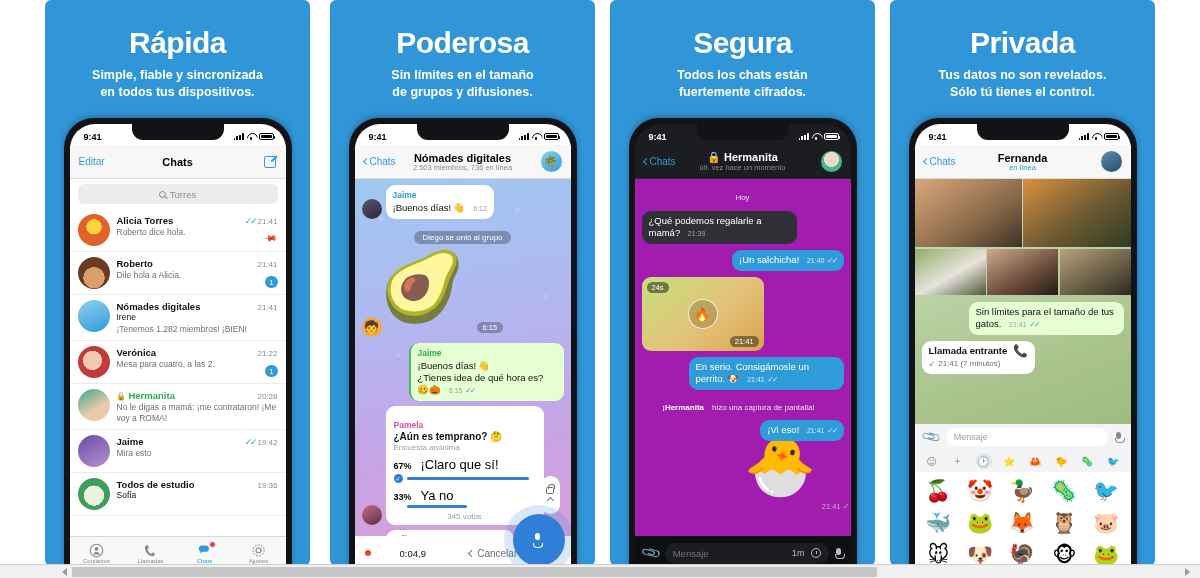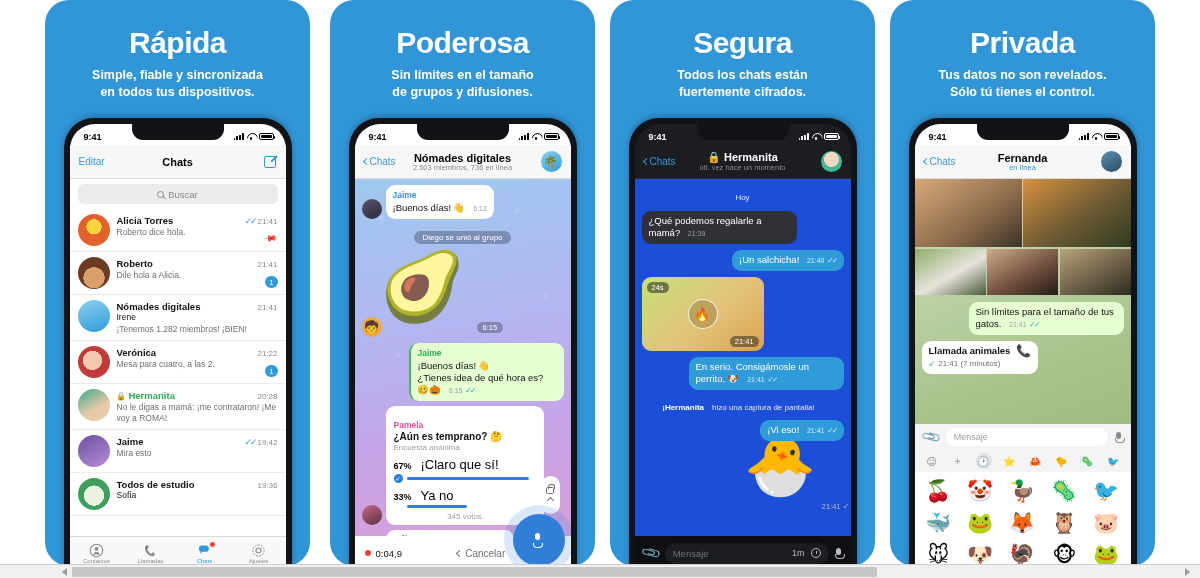--- a/index.html
+++ b/index.html
@@ -3,21 +3,21 @@
 <meta charset="utf-8">
 <style>
   * { box-sizing: border-box; margin:0; padding:0; }
   html,body { width:1200px; height:578px; overflow:hidden; background:#fff;
     font-family:"Liberation Sans", sans-serif; }
 
   .stage { position:relative; width:1200px; height:578px; background:#ffffff; }
 
   
   .panel { position:absolute; top:0; width:265px; height:566px;
-           background:#3196d8; border-radius:24px; overflow:hidden; }
+           background:#3196d8; border-radius:6px; overflow:hidden; }
   #panel1 { left:45px; }
   #panel2 { left:330px; }
   #panel3 { left:610px; }
   #panel4 { left:890px; }
 
   .headline { text-align:center; color:#fff; font-weight:bold;
               font-size:30px; letter-spacing:-0.5px; margin-top:26px;
               text-shadow:0 1px 0 rgba(0,0,0,.06); }
   .subline { text-align:center; color:#fff; font-weight:bold; font-size:12.5px;
              line-height:17px; margin-top:7px; padding:0 14px; }
@@ -171,41 +171,41 @@
   .play{ width:22px;height:22px;border-radius:50%;background:#2f7fd8;flex:0 0 auto;
     display:flex;align-items:center;justify-content:center;}
   .play::after{content:"";border-left:6px solid #fff;border-top:4px solid transparent;
     border-bottom:4px solid transparent;margin-left:2px;}
   .wave{ display:flex; align-items:center; gap:1px; height:12px;}
   .wave i{ width:1.3px; background:#2f7fd8; border-radius:1px; display:block;}
 
   .recbar{ position:absolute; bottom:0; left:0; right:0; height:34px; background:#fff;
     display:flex; align-items:center; padding:0 10px; z-index:10;}
   .recdot{ width:6px;height:6px;border-radius:50%;background:#e8453c;margin-right:5px;}
-  .rectime{ font-size:9.5px; color:#111; }
+  .rectime{ font-size:9.5px; color:#111;margin-left:24px; }
   .cancel{ margin:0 auto; font-size:10px; color:#6f6f73; display:flex;
     align-items:center; gap:3px;}
   .chev-g{width:5px;height:5px;border-left:1.4px solid #6f6f73;
     border-bottom:1.4px solid #6f6f73;transform:rotate(45deg);}
   .micbig{ position:absolute; right:6px; bottom:4px; width:52px; height:52px;
     border-radius:50%; background:#2f7fd8; display:flex; align-items:center;
     justify-content:center; z-index:12; box-shadow:0 0 0 9px rgba(47,127,216,.18);}
   .lockpill{ position:absolute; right:11px; bottom:56px; width:19px; height:38px;
     background:#fff; border-radius:10px; display:flex; flex-direction:column;
     align-items:center; justify-content:center; gap:4px; z-index:12;}
   .lockglyph{ width:8px;height:7px;border:1.3px solid #6f6f73;border-radius:1.5px;
     position:relative;}
   .lockglyph::before{content:"";position:absolute;left:1.4px;top:-4px;width:5px;height:4px;
     border:1.3px solid #6f6f73;border-bottom:none;border-radius:3px 3px 0 0;}
   .caret-up{width:5px;height:5px;border-left:1.3px solid #6f6f73;
     border-top:1.3px solid #6f6f73;transform:rotate(45deg);}
 
   
   .chatbg3{ position:absolute; top:55px; bottom:34px; left:0; right:0;
-            background:#1d4ed8; overflow:hidden;}
+            background:#a21caf; overflow:hidden;}
   .service.dk span{ background:none; color:#e6e6e8; font-size:8px;}
   .service.dk b{ color:#fff; }
   .ttlbadge{ position:absolute; left:5px; top:5px; background:rgba(0,0,0,.45);
     color:#fff; font-size:7.5px; padding:1px 5px; border-radius:7px;}
   .photomsg{ width:122px; height:74px; border-radius:9px; overflow:hidden;
     position:relative; background:linear-gradient(140deg,#c5e07a,#e3c27a 55%,#d9a44f);}
   .flamecirc{ position:absolute; left:50%; top:50%; transform:translate(-50%,-50%);
     width:30px;height:30px;border-radius:50%;border:1.5px solid rgba(255,255,255,.85);
     background:rgba(120,100,40,.35);display:flex;align-items:center;justify-content:center;
     font-size:13px;}
@@ -298,21 +298,21 @@
             <div class="nav-title">Chats</div>
           </div>
           <div class="nav-right">
             <span class="compose"></span>
           </div>
         </div>
 
         <div class="searchwrap">
           <div class="searchbox">
             <span class="mag"></span>
-            <span>Buscar</span>
+            <span>Torres</span>
           </div>
         </div>
 
         <div class="chatlist">
           <div class="chatrow">
             <div class="av" style="background:radial-gradient(circle at 50% 40%,#ffd33d 0 30%,#e2622c 31%)"></div>
             <div class="crbody">
               <div class="crtop">
                 <span class="crname">Alicia Torres</span>
                 <span class="crtime">
@@ -774,21 +774,21 @@
             <div class="bub green">
               <span>Sin límites para el tamaño de tus gatos.</span>
               <span class="btime">21:41</span>
               <span class="ticks" style="font-size:8px">✓✓</span>
             </div>
           </div>
 
           <div class="msgrow" style="margin-top:6px">
             <div class="bub white">
               <div style="display:flex;align-items:center;gap:6px">
-                <span style="font-weight:bold;font-size:9.5px">Llamada animales</span>
+                <span style="font-weight:bold;font-size:9.5px">Llamada entrante</span>
                 <span class="em" style="font-size:12px;color:#2f9bd8">📞</span>
               </div>
               <div style="font-size:8px;color:#6f6f73;display:flex;align-items:center;gap:3px;margin-top:1px">
                 <span style="color:#49b862">↙</span>
                 <span>21:41 (7 minutos)</span>
               </div>
             </div>
           </div>
         </div>
 

